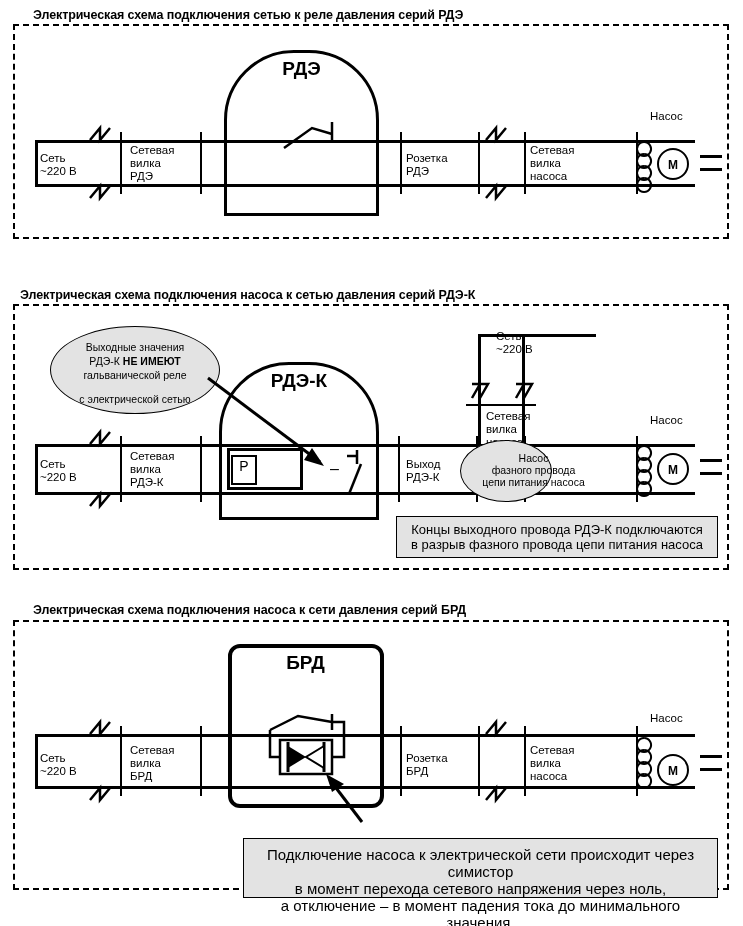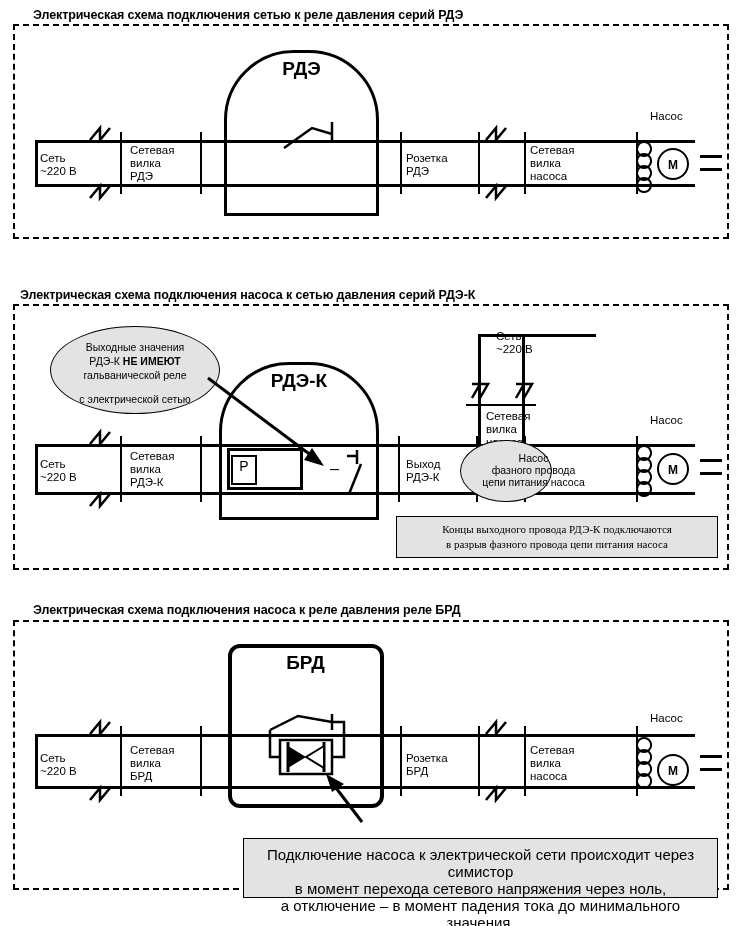--- a/index.html
+++ b/index.html
@@ -155,24 +155,24 @@
 <div class="lbl-c" style="left:54px;top:354px;width:162px;font-size:10.5px;line-height:14px;"><span>РДЭ-К </span><b>НЕ ИМЕЮТ</b></div>
 <div class="lbl-c" style="left:54px;top:368px;width:162px;font-size:10.5px;line-height:14px;">гальванической реле</div>
 <div class="lbl-c" style="left:54px;top:392px;width:162px;font-size:10.5px;line-height:14px;">с электрической сетью</div>
 
 <svg style="left:200px;top:370px;width:150px;height:110px;">
   <path d="M8 8 L120 92" stroke="#000" stroke-width="3" fill="none"></path>
   <path d="M124 96 L104 90 L112 78 Z" fill="#000"></path>
 </svg>
 
 <div class="callout" style="left:396px;top:516px;width:322px;height:42px;"></div>
-<div class="lbl-c" style="left:400px;top:522px;width:314px;font-size:11px;line-height:15px;font-family:Liberation Serif, serif;">Концы выходного провода РДЭ-К подключаются
+<div class="lbl-c" style="left:400px;top:522px;width:314px;font-size:13px;line-height:15px;">Концы выходного провода РДЭ-К подключаются
 в разрыв фазного провода цепи питания насоса</div>
 
-<div class="panel-title" style="left:33px;top:603px;">Электрическая схема подключения насоса к реле давления реле БРД</div>
+<div class="panel-title" style="left:33px;top:603px;">Электрическая схема подключения насоса к сети давления серий БРД</div>
 <div class="panel" style="top:620px;height:270px;"></div>
 
 <div class="rrect" style="left:228px;top:644px;width:156px;height:164px;"></div>
 <div class="lbl-c big" style="left:248px;top:656px;width:115px;">БРД</div>
 
 <svg style="left:240px;top:706px;width:140px;height:90px;">
   <path d="M30 24 L58 10 L92 16" stroke="#000" stroke-width="2.5" fill="none"></path>
   <path d="M92 8 L92 24" stroke="#000" stroke-width="2.5" fill="none"></path>
   <rect x="40" y="34" width="52" height="34" stroke="#000" stroke-width="2.5" fill="none"></rect>
   <path d="M48 36 L48 66" stroke="#000" stroke-width="3" fill="none"></path>

